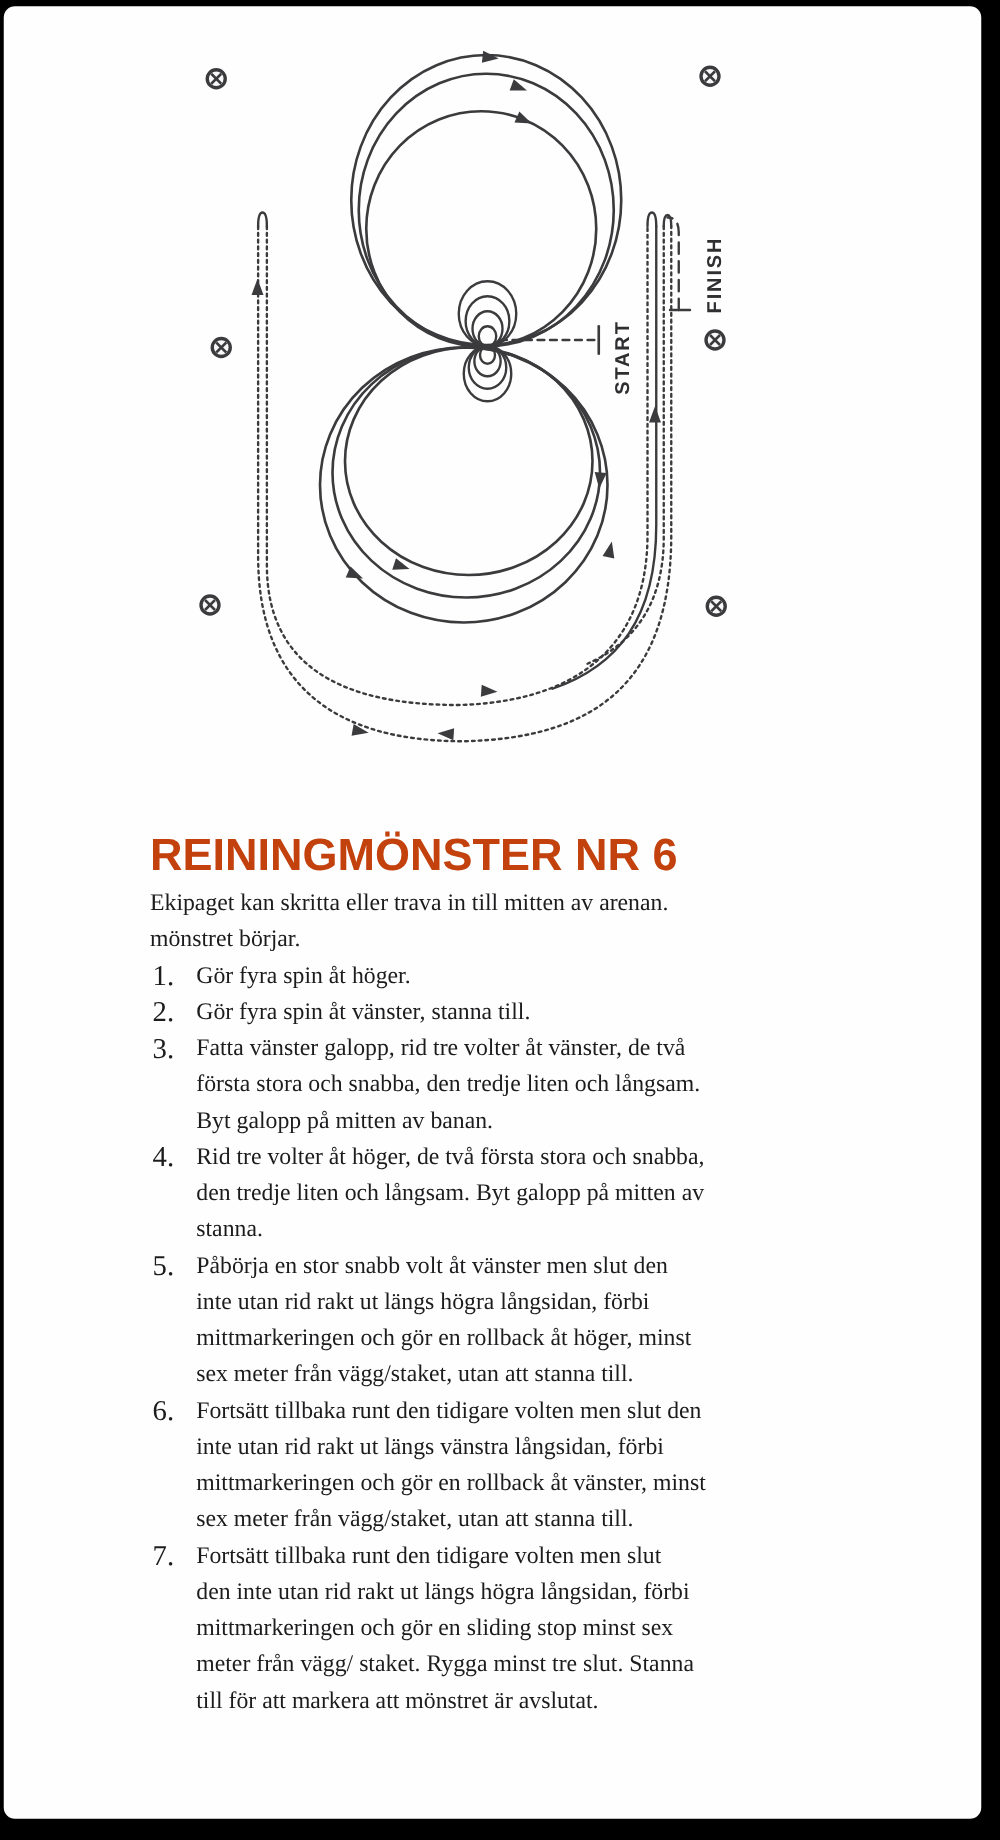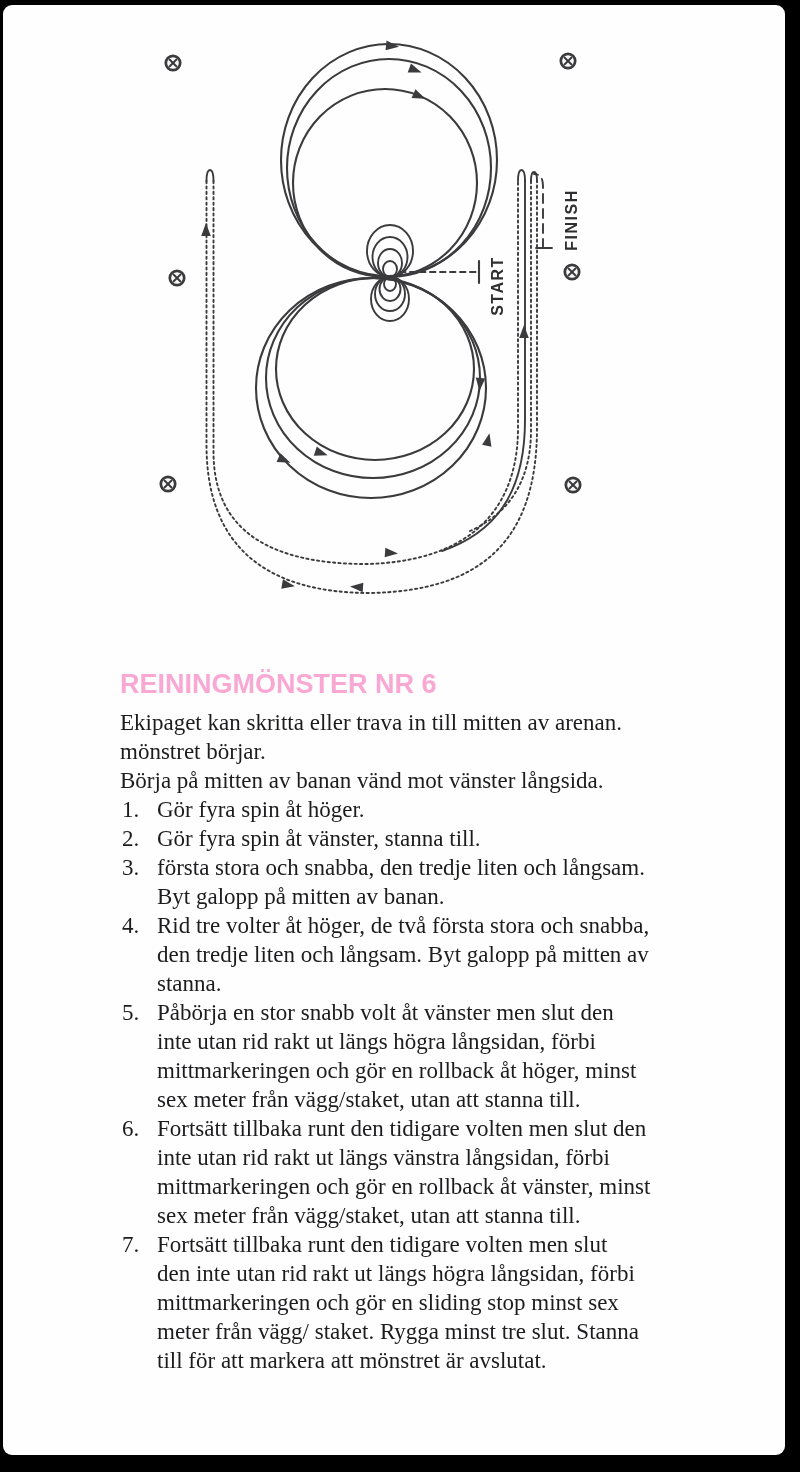--- a/index.html
+++ b/index.html
@@ -8,23 +8,23 @@
   .page{position:absolute;top:5px;left:3px;right:15px;bottom:17px;background:#fefefe;border-radius:9px;}
   .diagram-svg{position:absolute;top:0;left:0;}
   .ln{fill:none;stroke:#3b3b3e;stroke-width:2.1;stroke-linecap:round;}
   .thin{stroke-width:1.9;}
   .dot{stroke-dasharray:2.2,3.2;}
   .dash{stroke-dasharray:9,6;}
   .dash2{stroke-dasharray:5.5,4.5;}
   .arw{fill:#3b3b3e;stroke:none;}
   .dlabel{font-family:"Liberation Sans",sans-serif;font-size:16px;font-weight:bold;fill:#2f2f31;letter-spacing:1.5px;}
   .textblock{position:absolute;left:120px;top:666px;width:600px;color:#1c1c1e;}
-  .title{font-family:"Liberation Sans",sans-serif;font-weight:bold;font-size:27px;line-height:36px;color:#f9a8d4;white-space:nowrap;}
+  .title{font-family:"Liberation Sans",sans-serif;font-weight:bold;font-size:36px;line-height:36px;color:#c2410c;white-space:nowrap;}
   .intro{margin-top:6px;}
-  .bline{font-size:23px;line-height:29px;white-space:nowrap;}
+  .bline{font-size:19px;line-height:29px;white-space:nowrap;}
   .step{position:relative;padding-left:37px;}
   .step .num{position:absolute;left:2px;top:0;font-size:23px;line-height:29px;}
 </style>
 </head>
 <body>
 
 <div class="frame">
   <div class="page"></div>
 
   <svg class="diagram-svg" width="800" height="665" viewBox="0 0 800 665" xmlns="http://www.w3.org/2000/svg">
@@ -119,33 +119,33 @@
 
     <text class="dlabel" x="498" y="291" text-anchor="middle" transform="rotate(-90 498 286)">START</text>
     <text class="dlabel" x="572" y="225" text-anchor="middle" transform="rotate(-90 572 220)">FINISH</text>
   </svg>
 
   <div class="textblock">
     <div class="title">REININGMÖNSTER NR 6</div>
     <div class="intro">
         <div class="bline">Ekipaget kan skritta eller trava in till mitten av arenan.</div>
         <div class="bline">mönstret börjar.</div>
-        <div class="bline">Börja på mitten av banan vänd mot vänster långsida.</div>
       </div>
     <div>
         <div class="step">
           <span class="num">1.</span>
           <div class="bline">Gör fyra spin åt höger.</div>
         </div>
         <div class="step">
           <span class="num">2.</span>
           <div class="bline">Gör fyra spin åt vänster, stanna till.</div>
         </div>
         <div class="step">
           <span class="num">3.</span>
+          <div class="bline">Fatta vänster galopp, rid tre volter åt vänster, de två</div>
           <div class="bline">första stora och snabba, den tredje liten och långsam.</div>
           <div class="bline">Byt galopp på mitten av banan.</div>
         </div>
         <div class="step">
           <span class="num">4.</span>
           <div class="bline">Rid tre volter åt höger, de två första stora och snabba,</div>
           <div class="bline">den tredje liten och långsam. Byt galopp på mitten av</div>
           <div class="bline">stanna.</div>
         </div>
         <div class="step">

